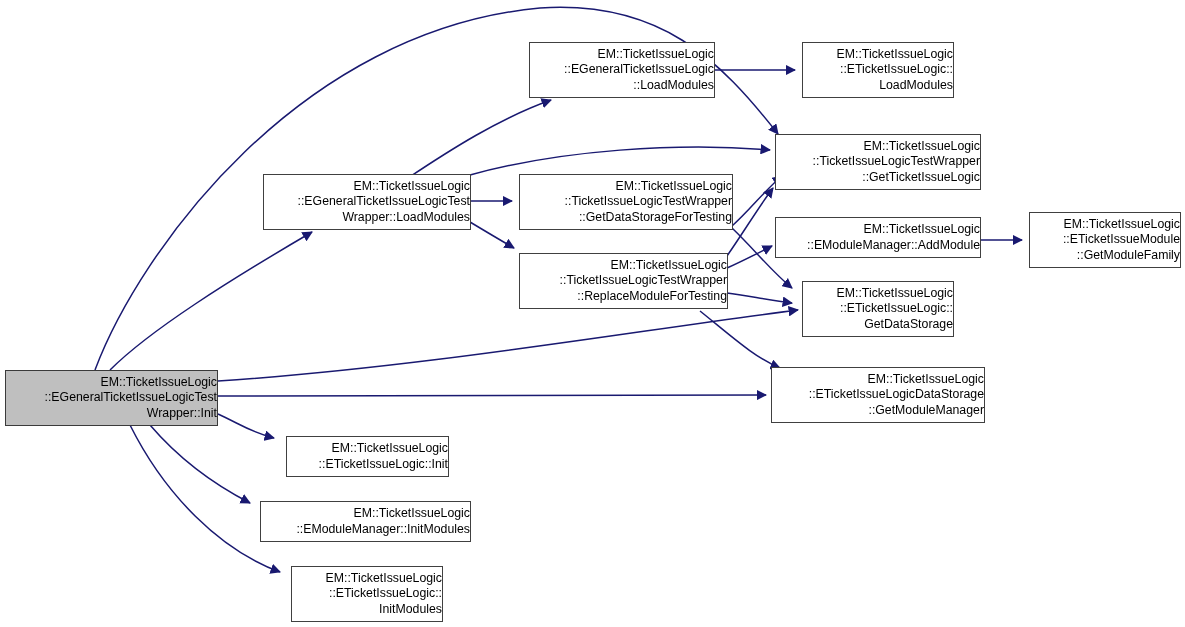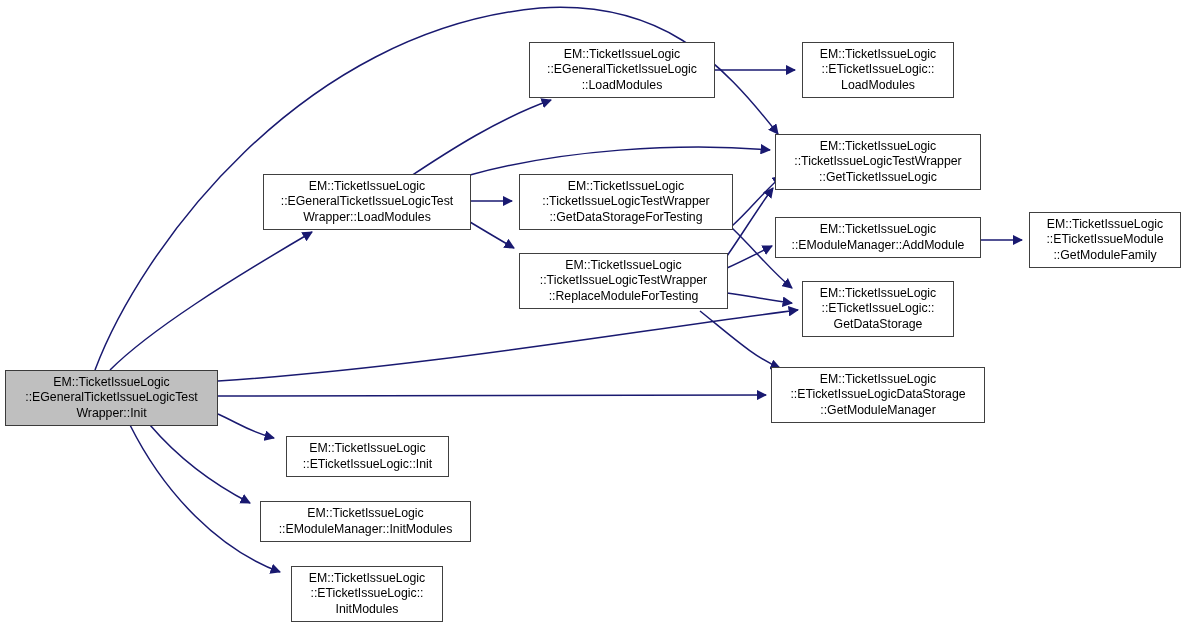--- a/index.html
+++ b/index.html
@@ -1,21 +1,21 @@
 <!DOCTYPE html>
 <html><head>
 <meta charset="utf-8">
 <style>
   html,body{margin:0;padding:0;background:#ffffff;}
   #canvas{position:relative;width:1185px;height:627px;background:#ffffff;
     font-family:"Liberation Sans","DejaVu Sans",sans-serif;overflow:hidden;}
   svg#edges{position:absolute;left:0;top:0;width:1185px;height:627px;}
   .node{position:absolute;box-sizing:border-box;border:1px solid #404040;
     background:#ffffff;display:flex;align-items:center;justify-content:center;}
-  .node .lbl{display:block;width:100%;text-align:center;font-size:12.3px;
+  .node .lbl{display:block;width:100%;text-align:right;font-size:12.3px;
     line-height:15.6px;color:#000000;white-space:pre-line;letter-spacing:0px;}
   .node.root{background:#bfbfbf;border:1px solid #3a3a3a;}
 </style>
 </head>
 <body>
 
 <div id="canvas">
 
   <svg id="edges" viewBox="0 0 1185 627" xmlns="http://www.w3.org/2000/svg">
     <defs>

